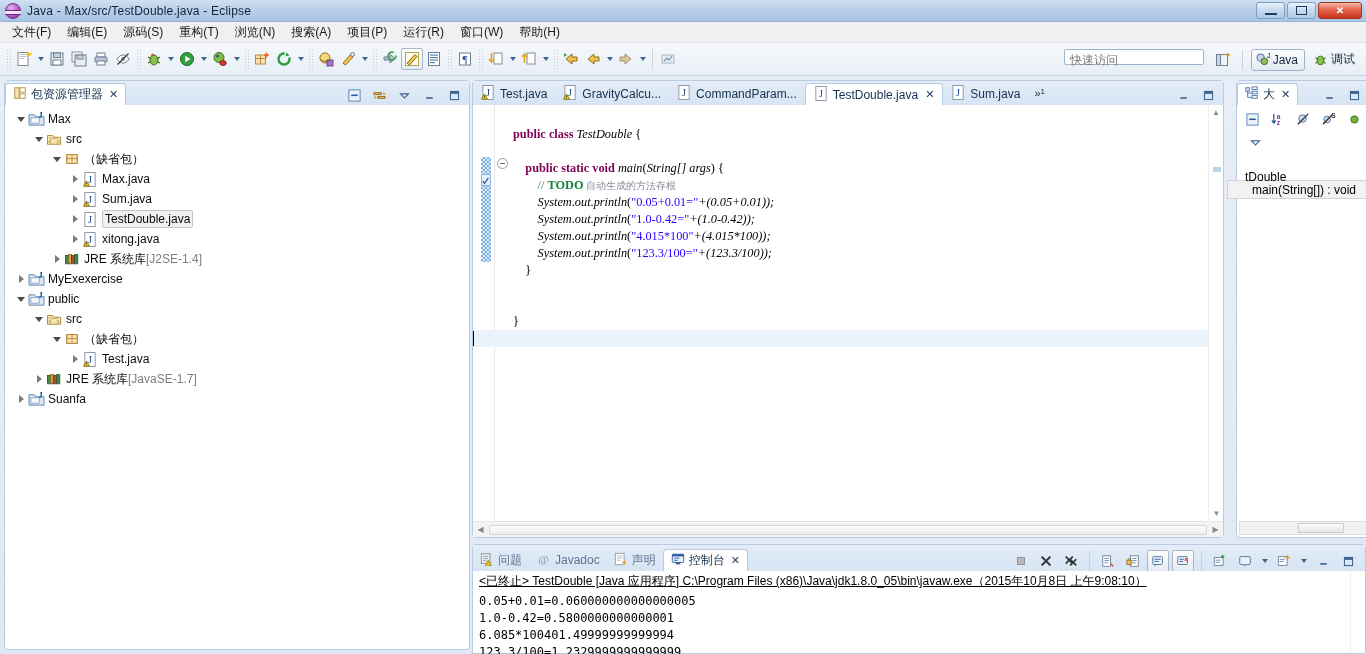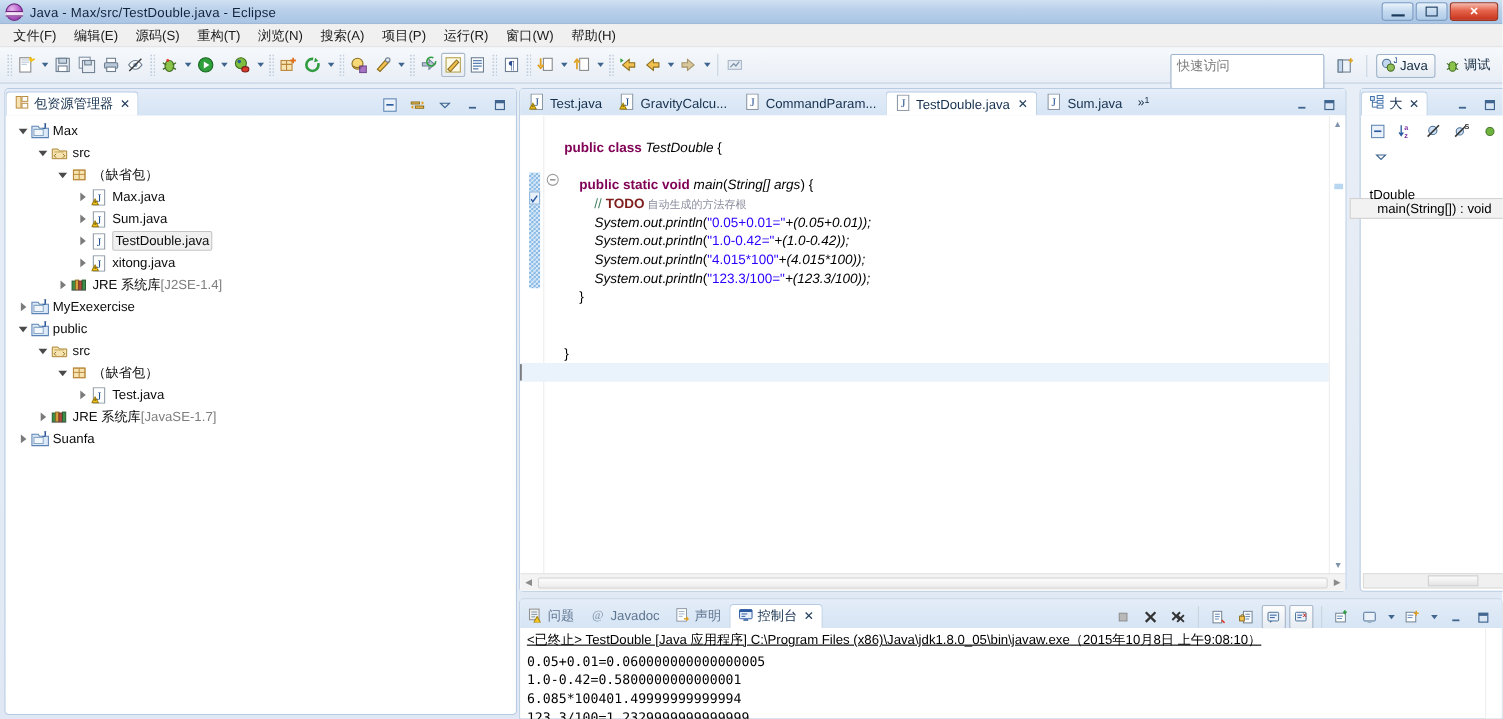--- a/index.html
+++ b/index.html
@@ -68,21 +68,21 @@
           border:1px solid transparent; border-radius:2px; position:relative; }
   .tbtn.active { border-color:#a9b7c8; background: linear-gradient(180deg,#fdfdfd,#e6ecf3); }
   .caret { width:11px;height:22px; display:flex;align-items:center;justify-content:center; }
   .caret i { display:block;width:0;height:0;border-left:3.5px solid transparent;
              border-right:3.5px solid transparent;border-top:4px solid #3f658f; }
   .tsep { width:1px;height:20px;background:#c9d4e0;margin:0 4px; }
   .tdots { width:5px;height:20px; margin:0 2px;
            background-image: radial-gradient(#b9c7d8 1px, transparent 1px);
            background-size:3px 3px; opacity:.9; }
   .qaccess {
-    position:absolute; right:162px; top:6px; width:140px;height:32px;
+    position:absolute; right:162px; top:6px; width:140px;height:16px;
     background:#fff;border:1px solid #9eb4cc; border-radius:2px;
     font-size:12px;color:#7a7a7a; padding:2px 5px;
   }
   .persp {
     position:absolute; right:4px; top:5px; height:23px; display:flex;align-items:center;gap:4px;
   }
   .persp-btn {
     display:flex;align-items:center;gap:3px;padding:1px 6px 1px 3px;height:22px;
     border:1px solid transparent;border-radius:3px;font-size:12px;color:#13293f;
   }
@@ -144,27 +144,27 @@
               linear-gradient(45deg,#7fb2e0 25%,transparent 25%,transparent 75%,#7fb2e0 75%),
               linear-gradient(45deg,#7fb2e0 25%,#d9ebfb 25%,#d9ebfb 75%,#7fb2e0 75%);
             background-size:4px 4px; background-position:0 0,2px 2px; }
   .changebar-mark{ position:absolute; left:8px; top:69px; width:10px;height:12px;
             background:#e8f1fb; border:1px solid #8fb6da; }
   .fold-minus { position:absolute; left:24px; top:53px; width:11px;height:11px;
             border:1px solid #9d9d9d; border-radius:50%; background:#fff; }
   .fold-minus:after{ content:""; position:absolute; left:2px; top:4px; width:5px;height:1px;background:#6d6d6d; }
   .code {
     position:absolute; left:40px; top:4px; right:16px; bottom:16px;
-    font-family:Liberation Sans, sans-serif;
+    font-family:Liberation Serif, serif;
     font-size:12.3px; line-height:17px; white-space:pre; color:#000;
   }
   .k { color:#7f0055; font-weight:bold; }
   .s { color:#2a00ff; }
   .cm { color:#3f7f5f; }
-  .todo { color:#7f1d1d; font-weight:bold; }
+  .todo { color:#15803d; font-weight:bold; }
   .todo-cn { color:#8a8a9c; font-size:10px; }
   .ita { font-style:italic; }
   .caret-bar { position:absolute; width:1px; height:15px; background:#000; }
 
   .vscroll { position:absolute; right:0; top:0; bottom:16px; width:15px;
              background:#fff; border-left:1px solid #eee; }
   .vscroll .up,.vscroll .dn { height:15px; display:flex;align-items:center;justify-content:center;
              color:#7d93aa; font-size:8px; }
   .hscroll { position:absolute; left:0; right:0; bottom:0; height:16px;
              background:#f3f3f3; border-top:1px solid #e4e4e4; display:flex;align-items:center; }

